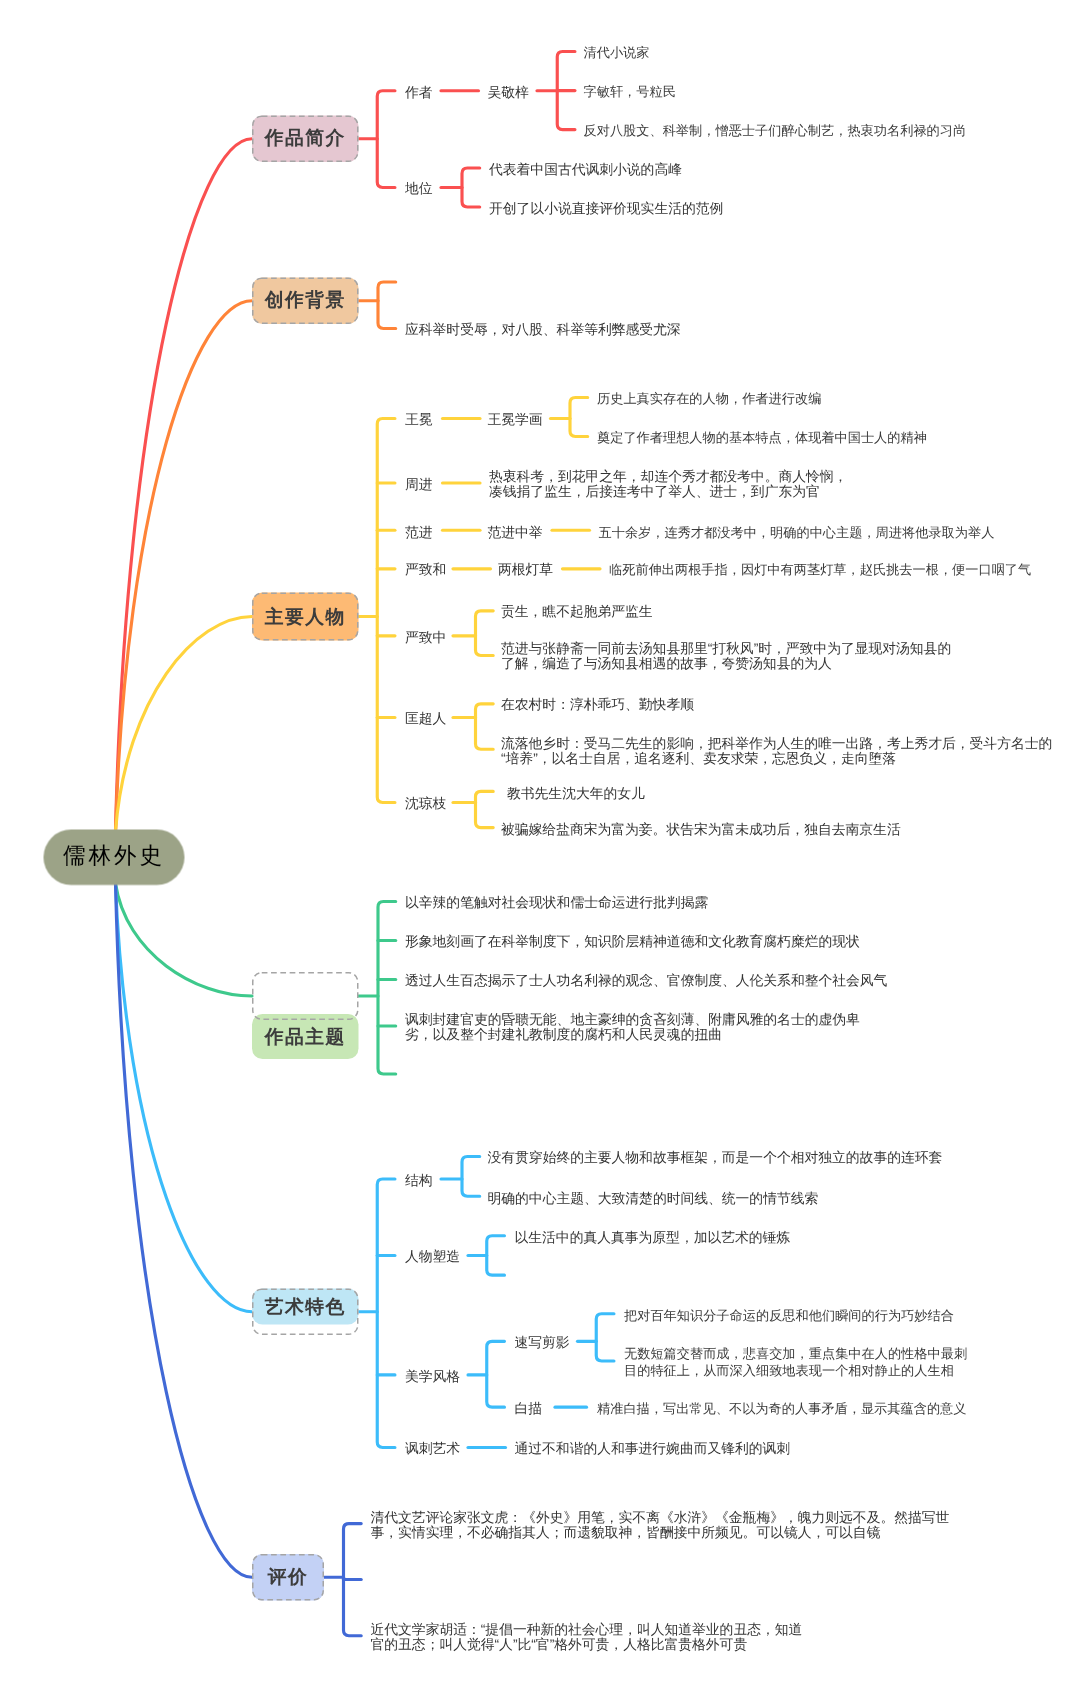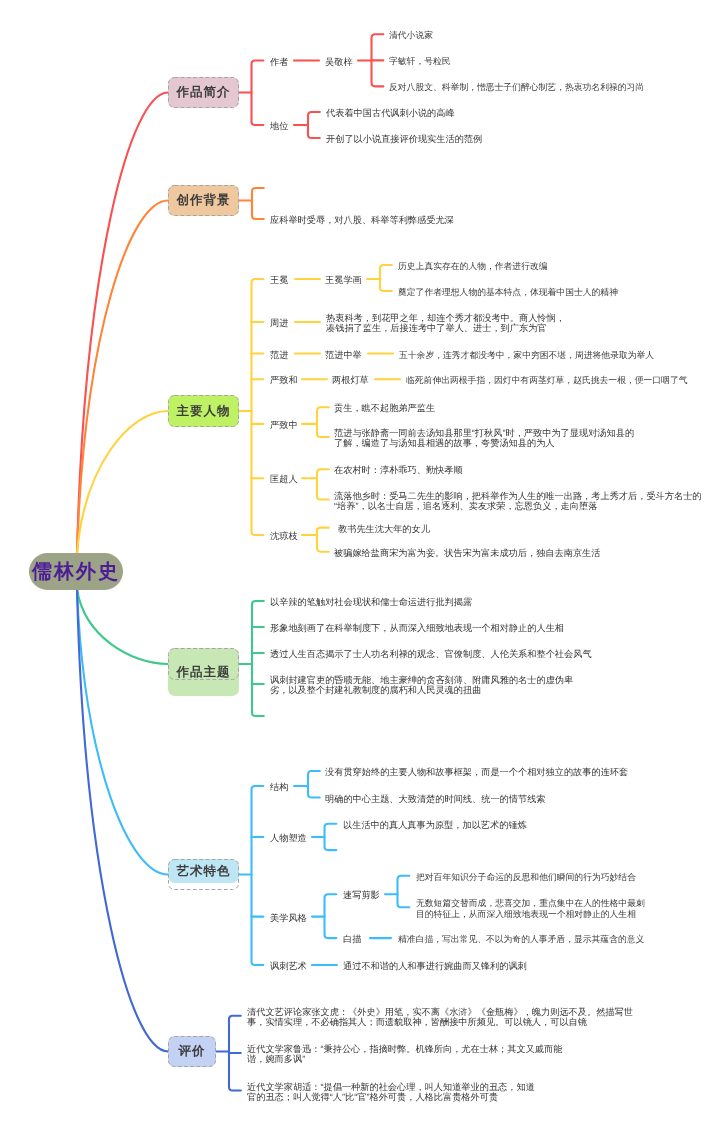--- a/index.html
+++ b/index.html
@@ -2,21 +2,21 @@
 <html><head>
 <meta charset="utf-8">
 <title>儒林外史</title>
 <style>
  html,body{margin:0;padding:0;}
  body{width:720px;height:1129px;background:#fff;position:relative;overflow:hidden;
       font-family:"Liberation Sans",sans-serif;-webkit-font-smoothing:antialiased;}
  #canvas{position:absolute;left:0;top:0;width:720px;height:1129px;}
  svg#links,svg#overlay{position:absolute;left:0;top:0;width:720px;height:1129px;pointer-events:none;}
  .node{position:absolute;box-sizing:border-box;display:flex;align-items:center;justify-content:center;text-rendering:geometricPrecision;}
- .central{border-radius:19px;transform:translateZ(0);color:#4c1d95;font-size:20px;font-weight:700;letter-spacing:2px;}
+ .central{border-radius:19px;transform:translateZ(0);color:#000000;font-size:15px;font-weight:400;letter-spacing:2px;}
  .branch{border-radius:7px;font-size:12.5px;color:#3c3c3c;font-weight:700;letter-spacing:1px;}
  .txt{position:absolute;white-space:pre;color:#333;transform:translateY(-50%) translateZ(0);text-rendering:geometricPrecision;}
  .lvl2,.lvl3{font-size:9.2px;font-weight:400;color:#333;line-height:10.4px;}
  .lvl4{font-size:8.8px;font-weight:400;color:#3a3a3a;line-height:10.4px;}
 </style>
 </head>
 <body>
 
 <div id="canvas">
 <svg id="links" viewBox="0 0 720 1129">
@@ -88,52 +88,52 @@
 <div class="txt lvl4" style="left:389.00px;top:35.30px">清代小说家</div>
 <div class="txt lvl4" style="left:389.00px;top:61.40px">字敏轩，号粒民</div>
 <div class="txt lvl4" style="left:389.00px;top:87.40px">反对八股文、科举制，憎恶士子们醉心制艺，热衷功名利禄的习尚</div>
 <div class="txt lvl2" style="left:270.00px;top:126.00px">地位</div>
 <div class="txt lvl3" style="left:326.00px;top:113.00px">代表着中国古代讽刺小说的高峰</div>
 <div class="txt lvl3" style="left:326.00px;top:139.00px">开创了以小说直接评价现实生活的范例</div>
 <div class="node branch" style="left:168px;top:185px;width:71px;height:31px;background:#F0C89F">
       <span style="transform:translateZ(0)">创作背景</span>
     </div>
 <div class="txt lvl2" style="left:270.00px;top:220.00px">应科举时受辱，对八股、科举等利弊感受尤深</div>
-<div class="node branch" style="left:168px;top:395px;width:71px;height:32px;background:#bef264">
+<div class="node branch" style="left:168px;top:395px;width:71px;height:32px;background:#fdba74">
       <span style="transform:translateZ(0)">主要人物</span>
     </div>
 <div class="txt lvl2" style="left:270.00px;top:280.00px">王冕</div>
 <div class="txt lvl3" style="left:325.00px;top:280.00px">王冕学画</div>
 <div class="txt lvl4" style="left:398.00px;top:266.00px">历史上真实存在的人物，作者进行改编</div>
 <div class="txt lvl4" style="left:398.00px;top:292.00px">奠定了作者理想人物的基本特点，体现着中国士人的精神</div>
 <div class="txt lvl2" style="left:270.00px;top:323.00px">周进</div>
 <div class="txt lvl3" style="left:326.00px;top:323.00px">热衷科考，到花甲之年，却连个秀才都没考中。商人怜悯，
 凑钱捐了监生，后接连考中了举人、进士，到广东为官</div>
 <div class="txt lvl2" style="left:270.00px;top:354.50px">范进</div>
 <div class="txt lvl3" style="left:325.00px;top:354.50px">范进中举</div>
-<div class="txt lvl4" style="left:399.00px;top:354.50px">五十余岁，连秀才都没考中，家中穷困不堪，周进将他录取为举人</div>
+<div class="txt lvl4" style="left:399.00px;top:354.50px">五十余岁，连秀才都没考中，明确的中心主题，周进将他录取为举人</div>
 <div class="txt lvl2" style="left:270.00px;top:380.20px">严致和</div>
 <div class="txt lvl3" style="left:332.00px;top:380.20px">两根灯草</div>
 <div class="txt lvl4" style="left:406.00px;top:380.20px">临死前伸出两根手指，因灯中有两茎灯草，赵氏挑去一根，便一口咽了气</div>
 <div class="txt lvl2" style="left:270.00px;top:424.90px">严致中</div>
 <div class="txt lvl3" style="left:334.00px;top:408.20px">贡生，瞧不起胞弟严监生</div>
 <div class="txt lvl3" style="left:334.00px;top:438.00px">范进与张静斋一同前去汤知县那里“打秋风”时，严致中为了显现对汤知县的
 了解，编造了与汤知县相遇的故事，夸赞汤知县的为人</div>
 <div class="txt lvl2" style="left:270.00px;top:479.30px">匡超人</div>
 <div class="txt lvl3" style="left:334.00px;top:470.20px">在农村时：淳朴乖巧、勤快孝顺</div>
 <div class="txt lvl3" style="left:334.00px;top:500.50px">流落他乡时：受马二先生的影响，把科举作为人生的唯一出路，考上秀才后，受斗方名士的
 “培养”，以名士自居，追名逐利、卖友求荣，忘恩负义，走向堕落</div>
 <div class="txt lvl2" style="left:270.00px;top:536.00px">沈琼枝</div>
 <div class="txt lvl3" style="left:338px;top:528.60px">教书先生沈大年的女儿</div>
 <div class="txt lvl3" style="left:334.00px;top:552.70px">被骗嫁给盐商宋为富为妾。状告宋为富未成功后，独自去南京生活</div>
-<div class="node branch" style="left:168px;top:648px;width:71px;height:48px;background:#C7E7B5">
+<div class="node branch" style="left:168px;top:676px;width:71px;height:30px;background:#C7E7B5">
       <span style="transform:translateZ(0)">作品主题</span>
     </div>
 <div class="txt lvl2" style="left:270.00px;top:602.00px">以辛辣的笔触对社会现状和儒士命运进行批判揭露</div>
-<div class="txt lvl2" style="left:270.00px;top:628.00px">形象地刻画了在科举制度下，从而深入细致地表现一个相对静止的人生相</div>
+<div class="txt lvl2" style="left:270.00px;top:628.00px">形象地刻画了在科举制度下，知识阶层精神道德和文化教育腐朽糜烂的现状</div>
 <div class="txt lvl2" style="left:270.00px;top:685.00px">讽刺封建官吏的昏聩无能、地主豪绅的贪吝刻薄、附庸风雅的名士的虚伪卑
 劣，以及整个封建礼教制度的腐朽和人民灵魂的扭曲</div>
 <div class="txt lvl2" style="left:270.00px;top:654.00px">透过人生百态揭示了士人功名利禄的观念、官僚制度、人伦关系和整个社会风气</div>
 <div class="node branch" style="left:168px;top:859px;width:71px;height:24px;background:#BEE6F5">
       <span style="transform:translateZ(0)">艺术特色</span>
     </div>
 <div class="txt lvl2" style="left:270.00px;top:787.00px">结构</div>
 <div class="txt lvl3" style="left:325.00px;top:772.00px">没有贯穿始终的主要人物和故事框架，而是一个个相对独立的故事的连环套</div>
 <div class="txt lvl3" style="left:325.00px;top:798.50px">明确的中心主题、大致清楚的时间线、统一的情节线索</div>
 <div class="txt lvl2" style="left:270.00px;top:838.00px">人物塑造</div>
@@ -145,22 +145,20 @@
 目的特征上，从而深入细致地表现一个相对静止的人生相</div>
 <div class="txt lvl3" style="left:343.00px;top:939.10px">白描</div>
 <div class="txt lvl4" style="left:398.00px;top:939.10px">精准白描，写出常见、不以为奇的人事矛盾，显示其蕴含的意义</div>
 <div class="txt lvl2" style="left:270.00px;top:966.00px">讽刺艺术</div>
 <div class="txt lvl3" style="left:343.00px;top:966.00px">通过不和谐的人和事进行婉曲而又锋利的讽刺</div>
 <div class="node branch" style="left:168px;top:1036px;width:48px;height:31px;background:#C3D1F5">
       <span style="transform:translateZ(0)">评价</span>
     </div>
 <div class="txt lvl2" style="left:247.00px;top:1016.70px">清代文艺评论家张文虎：《外史》用笔，实不离《水浒》《金瓶梅》，魄力则远不及。然描写世
 事，实情实理，不必确指其人；而遗貌取神，皆酬接中所频见。可以镜人，可以自镜</div>
-<div class="txt lvl2" style="left:247.00px;top:1054.00px">近代文学家鲁迅：“秉持公心，指摘时弊。机锋所向，尤在士林；其文又戚而能
-谐，婉而多讽”</div>
 <div class="txt lvl2" style="left:247.00px;top:1091.50px">近代文学家胡适：“提倡一种新的社会心理，叫人知道举业的丑态，知道
 官的丑态；叫人觉得“人”比“官”格外可贵，人格比富贵格外可贵</div>
 <div class="node central" style="left:29px;top:553px;width:94px;height:37px;background:#9CA387">
       <span style="transform:translateZ(0)">儒林外史</span>
     </div>
 <svg id="overlay" viewBox="0 0 720 1129">
 <rect x="168.5" y="77.5" width="70.0" height="30.0" rx="6" ry="6" fill="none" stroke="#a5a5a5" stroke-width="1" stroke-dasharray="3.8 2.4"></rect>
 <rect x="168.5" y="185.5" width="70.0" height="30.0" rx="6" ry="6" fill="none" stroke="#a5a5a5" stroke-width="1" stroke-dasharray="3.8 2.4"></rect>
 <rect x="168.5" y="395.5" width="70.0" height="31.0" rx="6" ry="6" fill="none" stroke="#a5a5a5" stroke-width="1" stroke-dasharray="3.8 2.4"></rect>
 <rect x="168.5" y="648.5" width="70.0" height="31.0" rx="6" ry="6" fill="none" stroke="#a5a5a5" stroke-width="1" stroke-dasharray="3.8 2.4"></rect>

